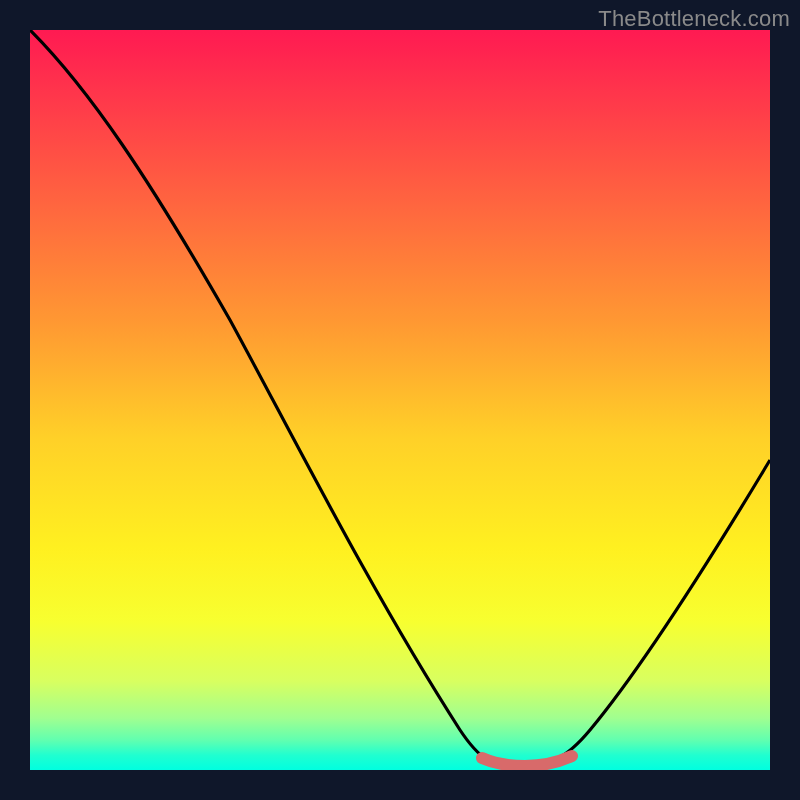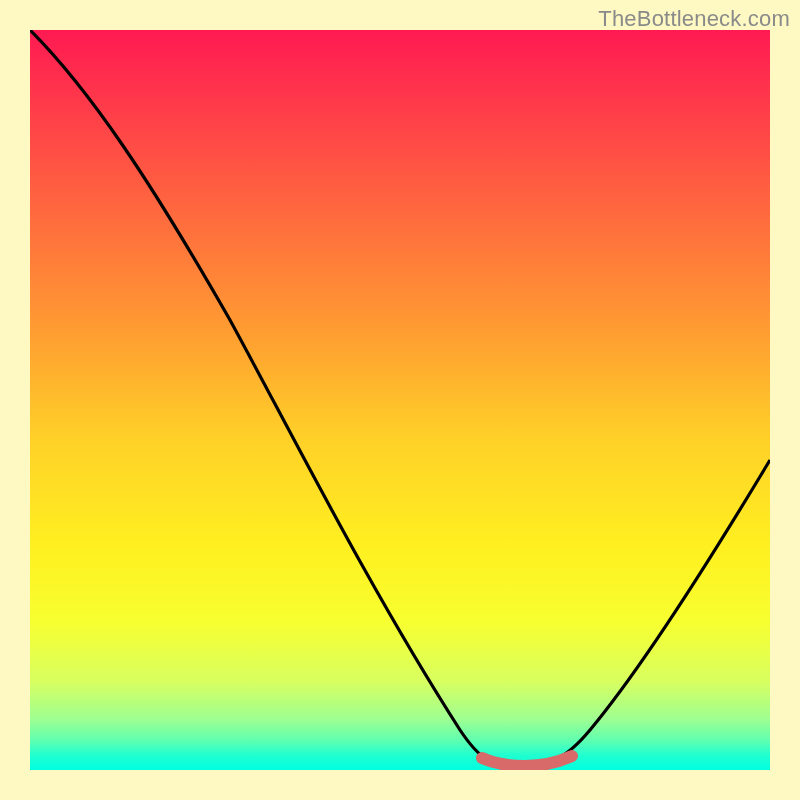--- a/index.html
+++ b/index.html
@@ -10,21 +10,21 @@
     background: #000;
     overflow: hidden;
     font-family: Arial, Helvetica, sans-serif;
   }
   .frame {
     position: absolute;
     top: 0;
     left: 0;
     width: 800px;
     height: 800px;
-    background: #fef9c3;
+    background: #0f172a;
   }
   .plot {
     position: absolute;
     top: 30px;
     left: 30px;
     width: 740px;
     height: 740px;
     background: linear-gradient(to bottom,
       #ff1a52 0%,
       #ff3a4a 10%,

